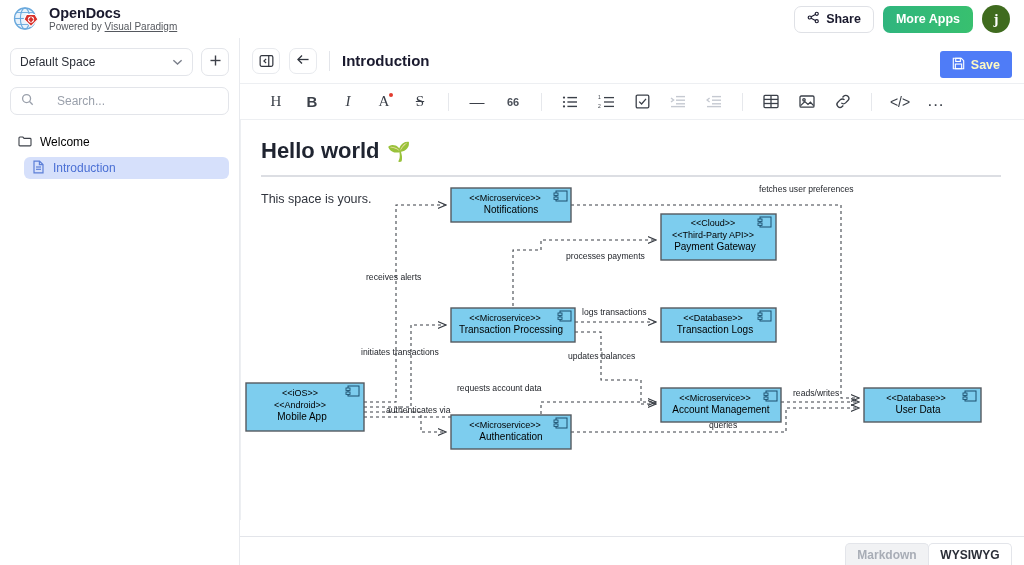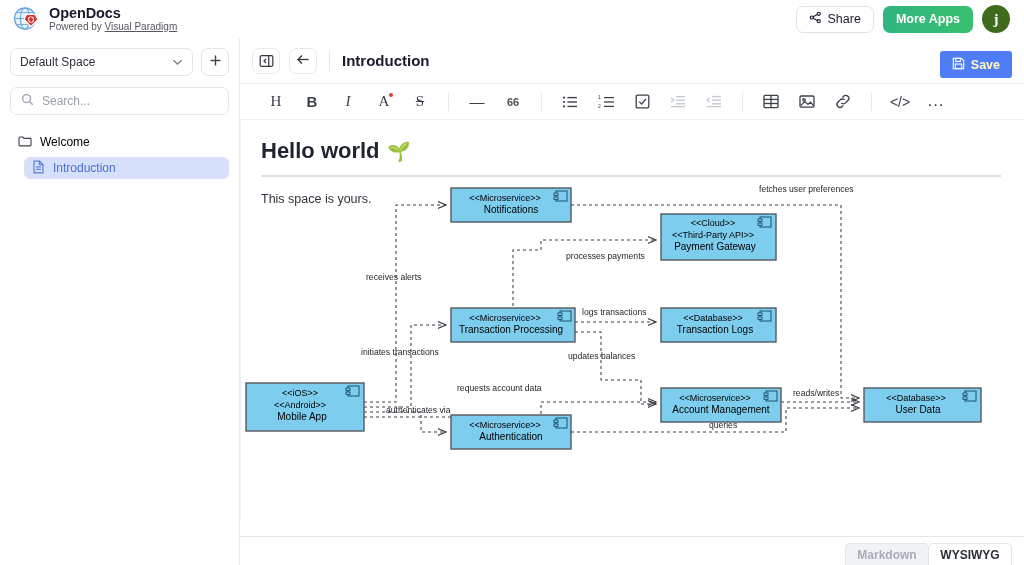--- a/index.html
+++ b/index.html
@@ -20,21 +20,21 @@
   .brand { display:flex; align-items:center; gap:9px; }
   .brand-logo { width:28px; height:28px; position:relative; flex:none; }
   .brand-text { line-height:1.05; }
   .brand-title { font-size:14.5px; font-weight:bold; color:#1a1a2e; letter-spacing:-.1px; }
   .brand-sub { font-size:10px; color:#55585e; margin-top:1px; }
   .brand-sub a { color:#55585e; text-decoration:underline; }
   .top-right { margin-left:auto; display:flex; align-items:center; gap:9px; padding-right:2px;}
   .btn-share {
     display:flex; align-items:center; gap:6px;
     height:27px; padding:0 12px; border:1px solid #dfe1e6; border-radius:7px;
-    background:#fff; font-size:12.5px; font-weight:normal; color:#1a1a2e; cursor:pointer;
+    background:#fff; font-size:12.5px; font-weight:bold; color:#1a1a2e; cursor:pointer;
   }
   .btn-moreapps {
     height:27px; padding:0 13px; border-radius:7px; border:none;
     background:linear-gradient(90deg,#2fb57e 0%, #38c06f 100%);
     color:#fff; font-size:12.5px; font-weight:bold; cursor:pointer;
     display:flex; align-items:center;
   }
   .avatar {
     width:28px;height:28px;border-radius:50%;background:#3f6b1e;color:#fff;
     display:flex;align-items:center;justify-content:center;
@@ -54,21 +54,21 @@
     background:#fff; display:flex; align-items:center; padding:0 9px;
     font-size:12px; color:#2b2f38; cursor:pointer;
   }
   .space-select .chev { margin-left:auto; color:#7a7f8a; font-size:10px; }
   .space-add {
     width:28px;height:28px;border:1px solid #e3e5ea;border-radius:7px;background:#fff;
     display:flex;align-items:center;justify-content:center; color:#3d4149; font-size:16px; cursor:pointer;
   }
   .search-box {
     margin-top:11px; height:28px; border:1px solid #e3e5ea; border-radius:7px; background:#fff;
-    display:flex; align-items:center; gap:8px; padding:0 10px; cursor:text;
+    display:flex; align-items:center; gap:23px; padding:0 10px; cursor:text;
   }
   .search-box .ph { font-size:12px; color:#9aa0ab; }
   .tree { margin-top:16px; }
   .tree-row {
     display:flex; align-items:center; gap:8px; height:22px;
     padding:0 8px; border-radius:6px; font-size:12px; color:#000000; cursor:pointer;
   }
   .tree-row.child { margin-left:14px; margin-top:4px; }
   .tree-row.active { background:#d6e0fb; color:#4a6fd4; }
 

